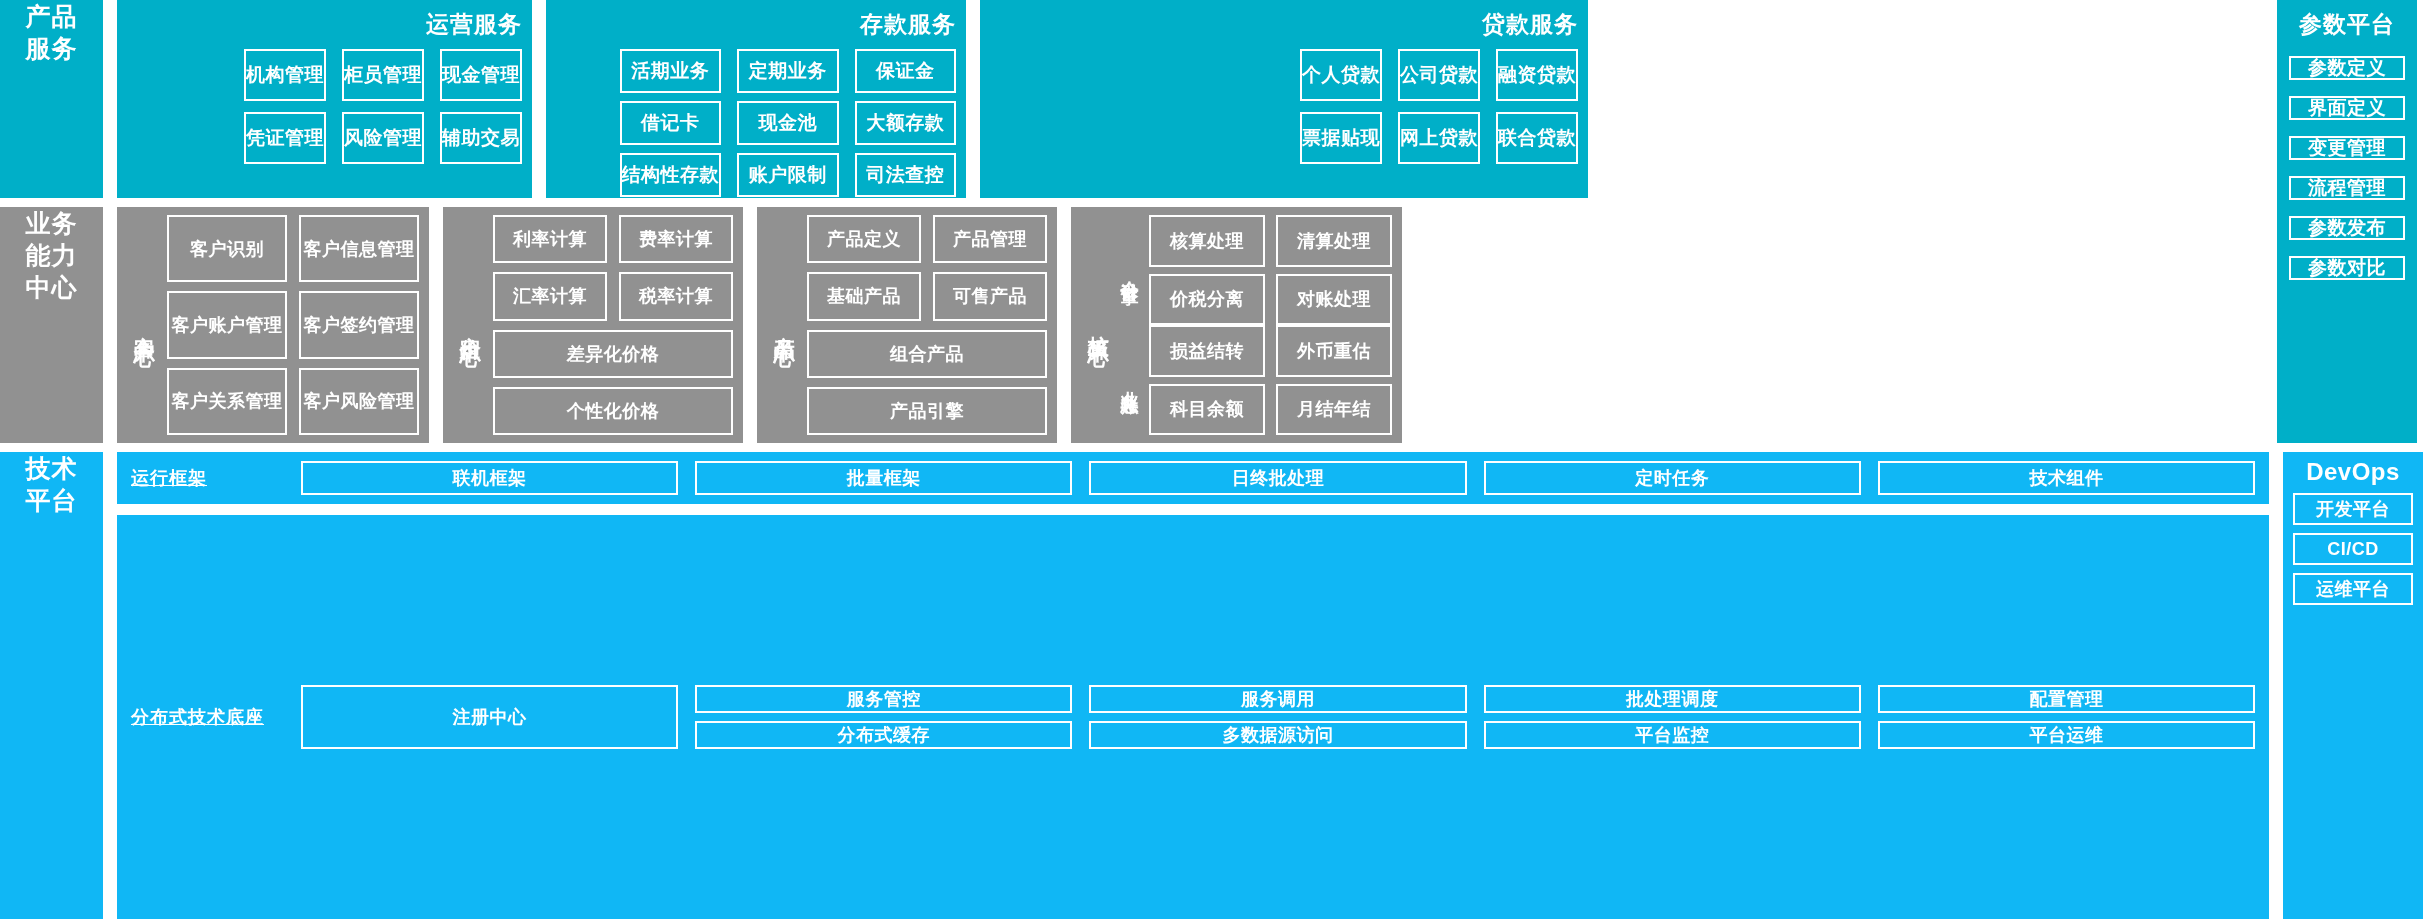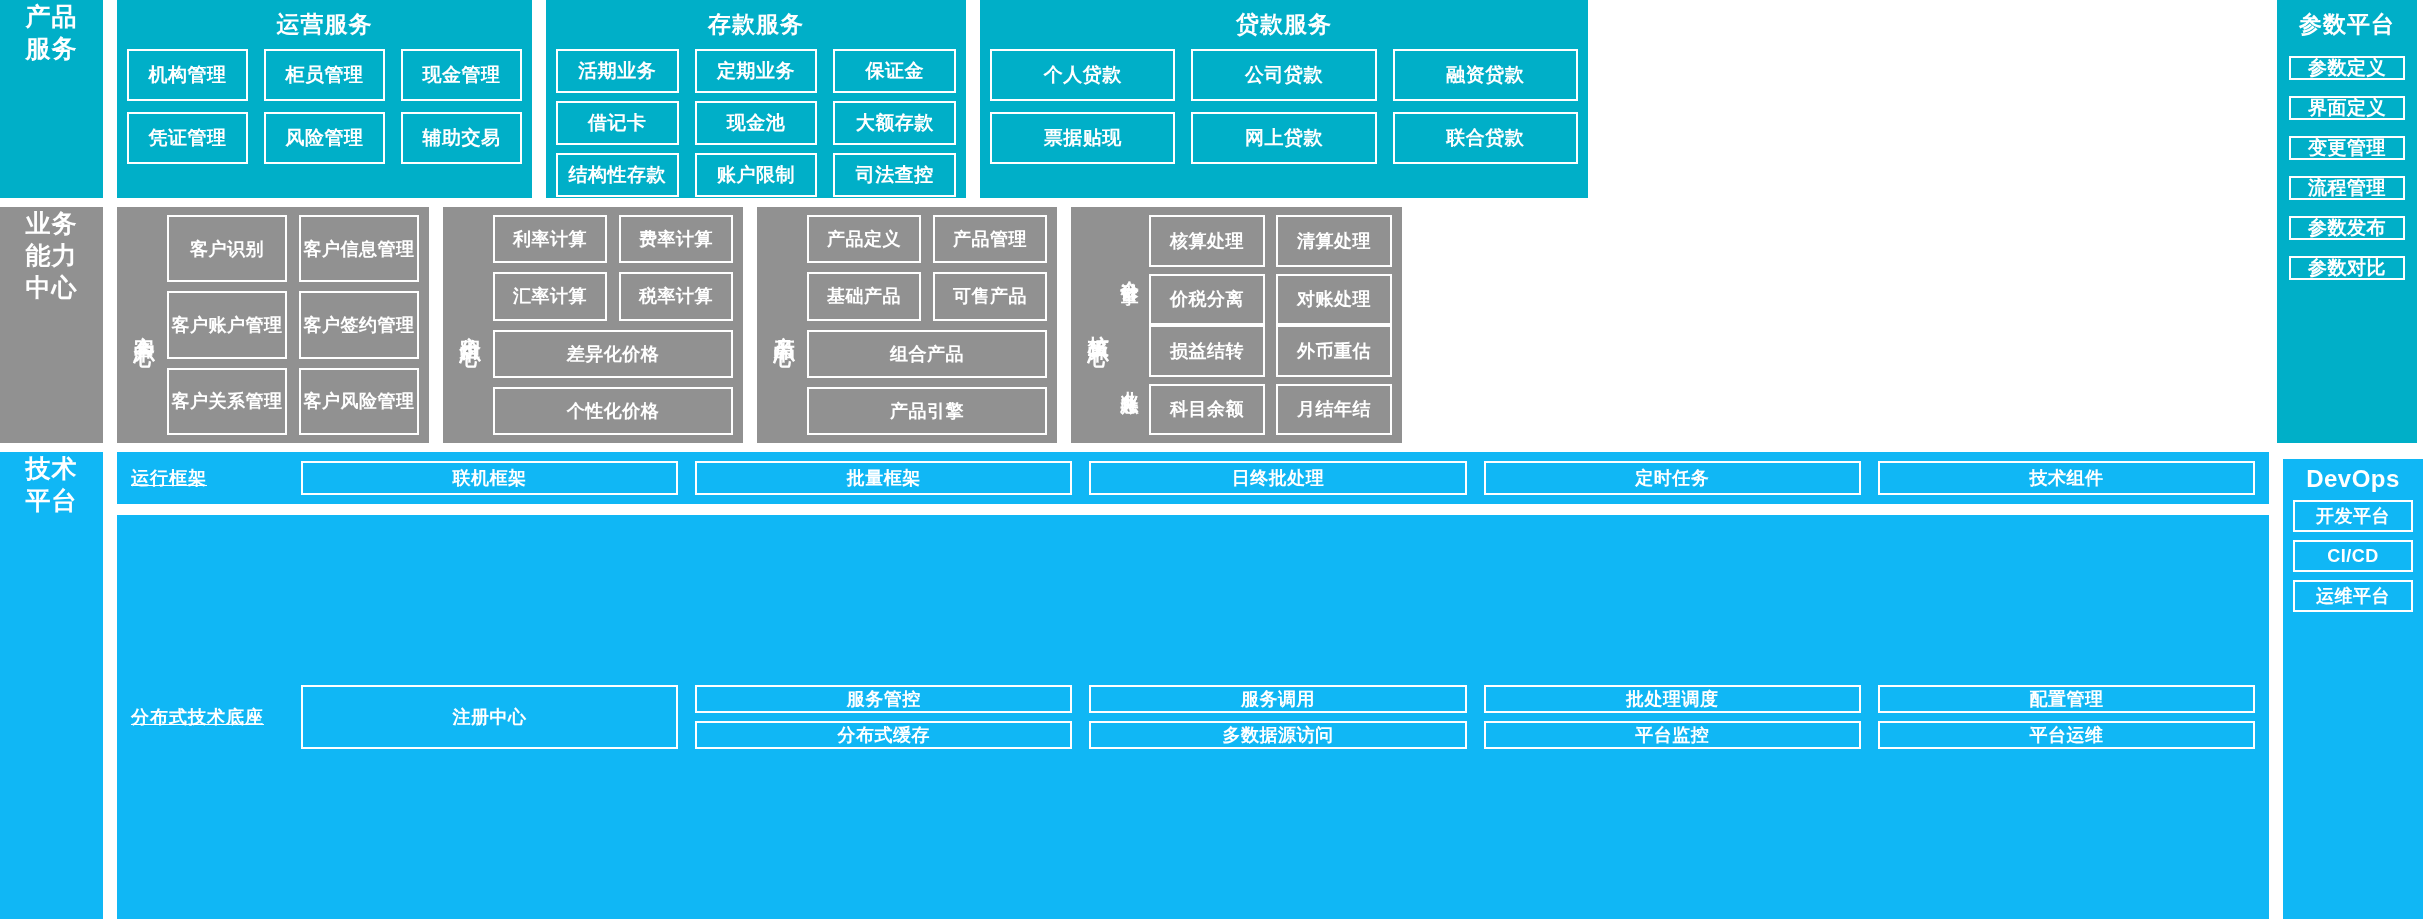--- a/index.html
+++ b/index.html
@@ -24,21 +24,21 @@
     flex-direction: column;
     gap: 9px;
     box-sizing: border-box;
   }
 
   
   .panel {
     box-sizing: border-box;
     position: relative;
   }
-  .teal   { background: #00AFC8; }
+  .teal   { background: #00AFC8; align-items: flex-end; }
   .gray   { background: #919191; }
   .blue   { background: #10B7F5; }
 
   
   .rail {
     width: 103px;
     flex: 0 0 103px;
     display: flex;
     align-items: flex-start;
     justify-content: center;
@@ -206,21 +206,20 @@
 
   
   .devops {
     flex: 0 0 140px;
     width: 140px;
     display: flex;
     flex-direction: column;
     align-items: stretch;
     padding: 4px 10px 10px 10px;
     box-sizing: border-box;
-    margin-top: 7px;
   }
   .devops-title {
     text-align: center;
     font-size: 24px;
     font-weight: bold;
     margin: 2px 0 7px 0;
     letter-spacing: 0.5px;
   }
   .devops .chip { height: 32px; font-size: 18px; margin-bottom: 8px; }
 

